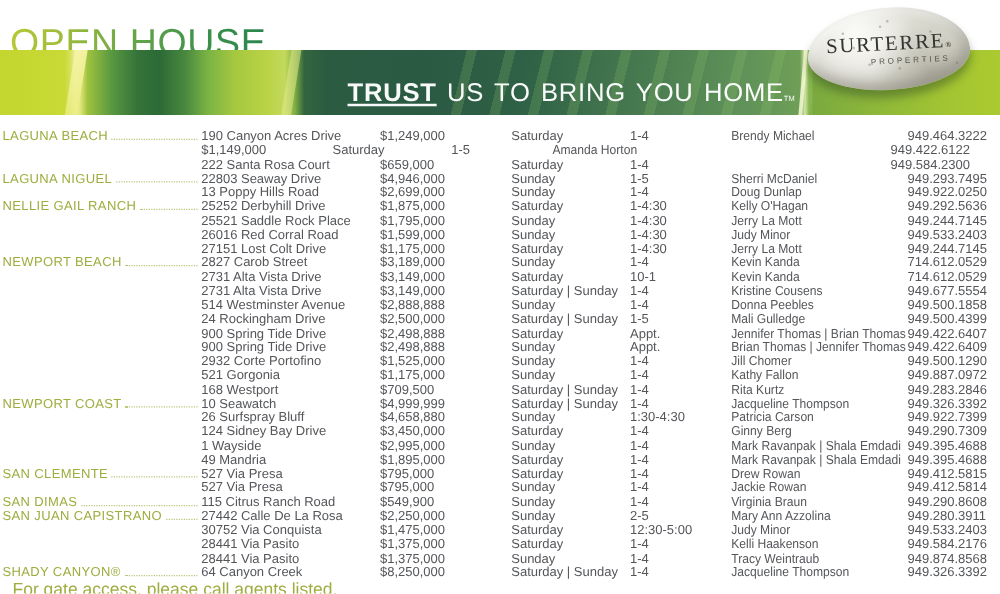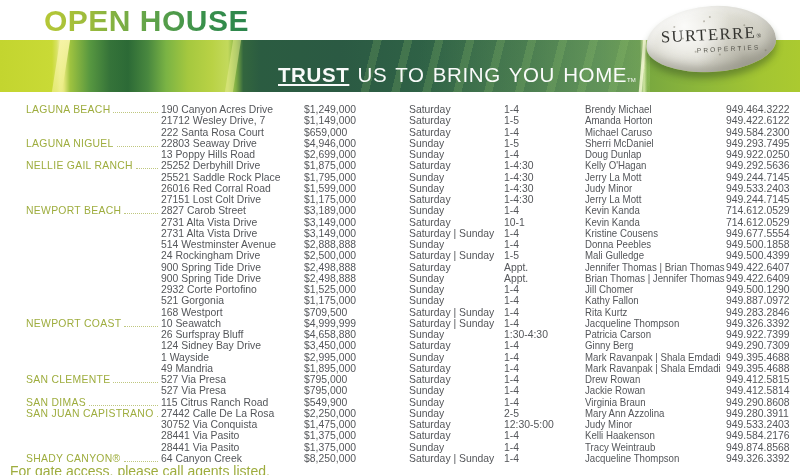--- a/index.html
+++ b/index.html
@@ -1,22 +1,22 @@
 <!DOCTYPE html>
 <html><head>
 <meta charset="utf-8">
 <style>
   html,body{margin:0;padding:0;background:#fff;}
   .page{position:relative;width:800px;height:475px;overflow:hidden;background:#fff;
         font-family:"Liberation Sans",sans-serif;}
 
   
-  .title{position:absolute;left:8px;top:4px;font-size:30px;font-weight:bold;letter-spacing:.5px;
+  .title{position:absolute;left:8px;top:18px;font-size:30px;font-weight:normal;letter-spacing:.5px;
          background:linear-gradient(90deg,#b6c836 0%,#9cbb3c 22%,#63a449 50%,#39904b 78%,#2b854d 100%);
-         -webkit-background-clip:text;background-clip:text;color:transparent;white-space:nowrap;margin-left:36px;}
+         -webkit-background-clip:text;background-clip:text;color:transparent;white-space:nowrap;}
 
   
   .banner{position:absolute;left:0;top:40px;width:800px;height:52px;overflow:hidden;
     background:linear-gradient(90deg,
       #c3d52f 0%,#c9da36 6.5%,#d8e263 7.1%,#f0eda0 7.5%,#e4e77b 8%,#9fc33f 8.75%,
       #579740 11.25%,#357339 13.75%,#2c6a36 16%,#49883f 18.5%,#7ab344 20.75%,#a5c83f 23.5%,
       #b9d245 26.5%,#c3d95c 28.5%,#7fae44 29.5%,#33663e 30.4%,#2b5c41 32.5%,#2b5a43 42.5%,
       #2f6246 53.75%,#3b6f4a 65%,#4c8150 75%,#5e914d 80%,#edf2c0 80.5%,#79a83f 80.9%,
       #8db73a 87.5%,#a3c532 95%,#abca30 100%);}
   .blades{position:absolute;left:360px;top:0;width:290px;height:100%;
@@ -51,21 +51,21 @@
   .logo-name{font-family:"Liberation Serif",serif;font-size:16.5px;letter-spacing:1.5px;
              color:#33332f;text-align:center;white-space:nowrap;}
   .logo-name .reg{font-size:6px;letter-spacing:0;}
   .logo-sub{font-size:6.5px;letter-spacing:2.2px;color:#55544c;text-align:right;
             padding-right:16px;margin-top:1px;white-space:nowrap;}
 
   
   .table{position:absolute;left:0;top:104px;width:800px;}
   .row{display:flex;height:11.25px;align-items:center;font-size:10.4px;color:#54565a;white-space:nowrap;}
   .row>div{flex:none;overflow:visible;}
-  .c-area{width:161px;padding-left:26px;box-sizing:border-box;display:flex;align-items:baseline;
+  .c-area{width:161px;padding-left:2px;box-sizing:border-box;display:flex;align-items:baseline;
           color:#9ead3e;letter-spacing:.3px;}
   .c-area .leader{flex:1;border-bottom:1px dotted #bfc77f;margin:0 3px 2px 3px;height:1px;}
   .c-addr{width:143px;}
   .c-price{width:105px;}
   .c-day{width:95px;}
   .c-time{width:81px;}
   .c-agent{width:141px;}
   .c-agent span{display:inline-block;transform:scaleX(.93);transform-origin:0 50%;}
   .c-phone{flex:1 1 auto !important;text-align:right;padding-right:24px;}
 
@@ -99,34 +99,32 @@
         </div>
         <div class="c-addr">190 Canyon Acres Drive</div>
         <div class="c-price">$1,249,000</div>
         <div class="c-day">Saturday</div>
         <div class="c-time">1-4</div>
         <div class="c-agent"><span>Brendy Michael</span></div>
         <div class="c-phone">949.464.3222</div>
       </div>
       <div class="row">
         <div class="c-area"></div>
-        <div class="c-addr">21712 Wesley Drive, 7</div>
         <div class="c-price">$1,149,000</div>
         <div class="c-day">Saturday</div>
         <div class="c-time">1-5</div>
         <div class="c-agent"><span>Amanda Horton</span></div>
         <div class="c-phone">949.422.6122</div>
       </div>
       <div class="row">
         <div class="c-area"></div>
         <div class="c-addr">222 Santa Rosa Court</div>
         <div class="c-price">$659,000</div>
         <div class="c-day">Saturday</div>
         <div class="c-time">1-4</div>
-        <div class="c-agent"><span>Michael Caruso</span></div>
         <div class="c-phone">949.584.2300</div>
       </div>
       <div class="row">
         <div class="c-area">
           <span class="lbl">LAGUNA NIGUEL</span>
           <span class="leader"></span>
         </div>
         <div class="c-addr">22803 Seaway Drive</div>
         <div class="c-price">$4,946,000</div>
         <div class="c-day">Sunday</div>

